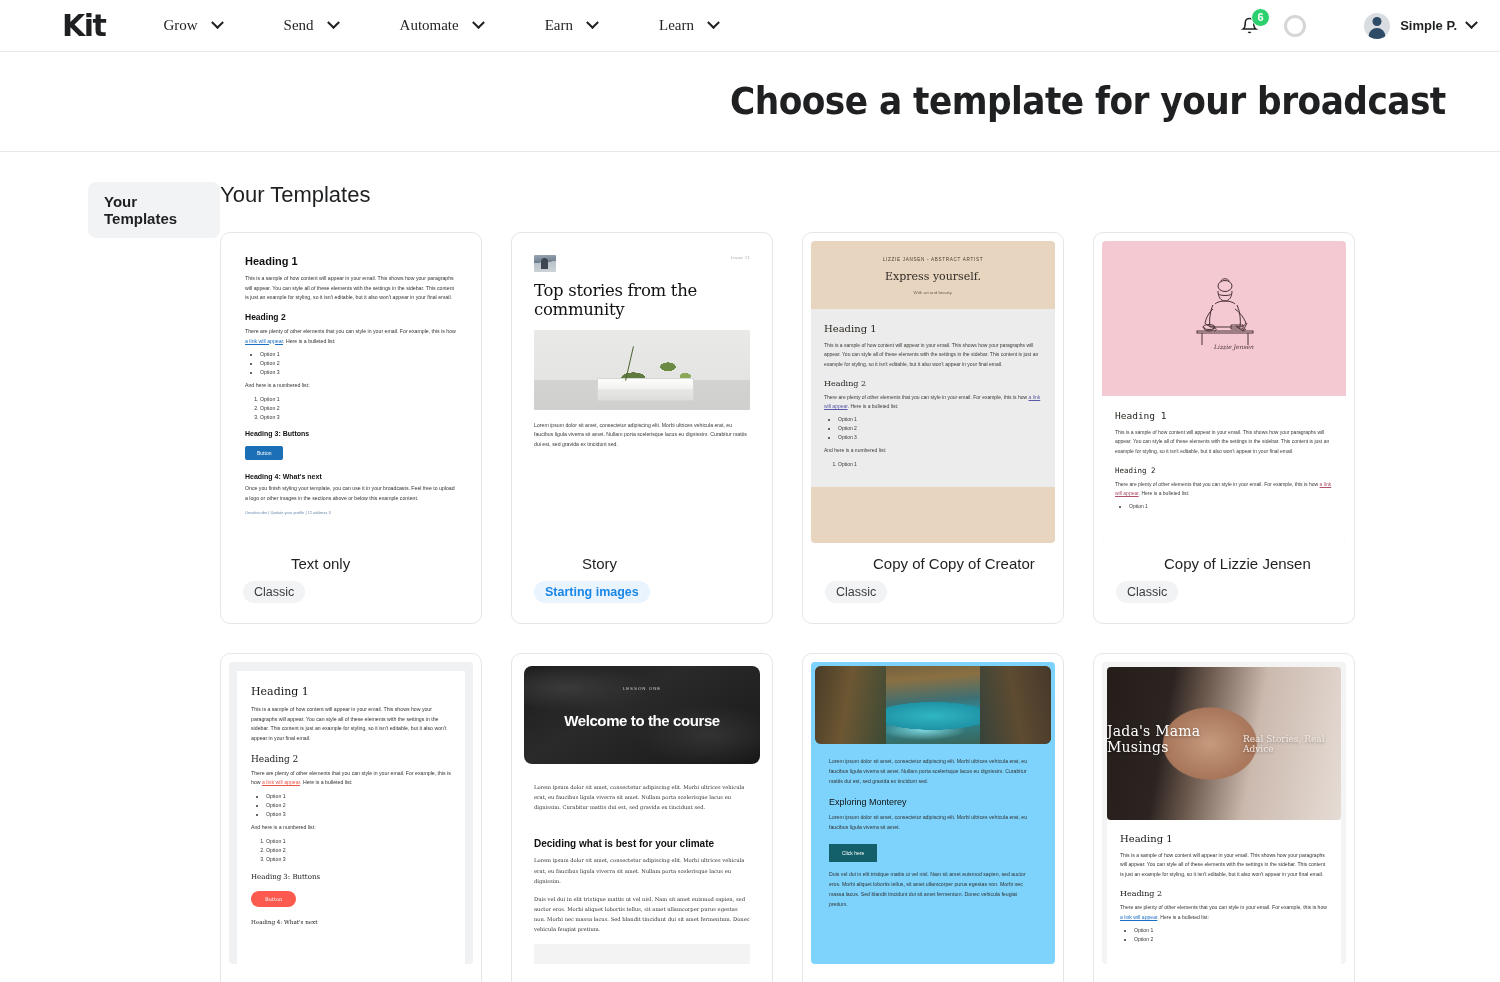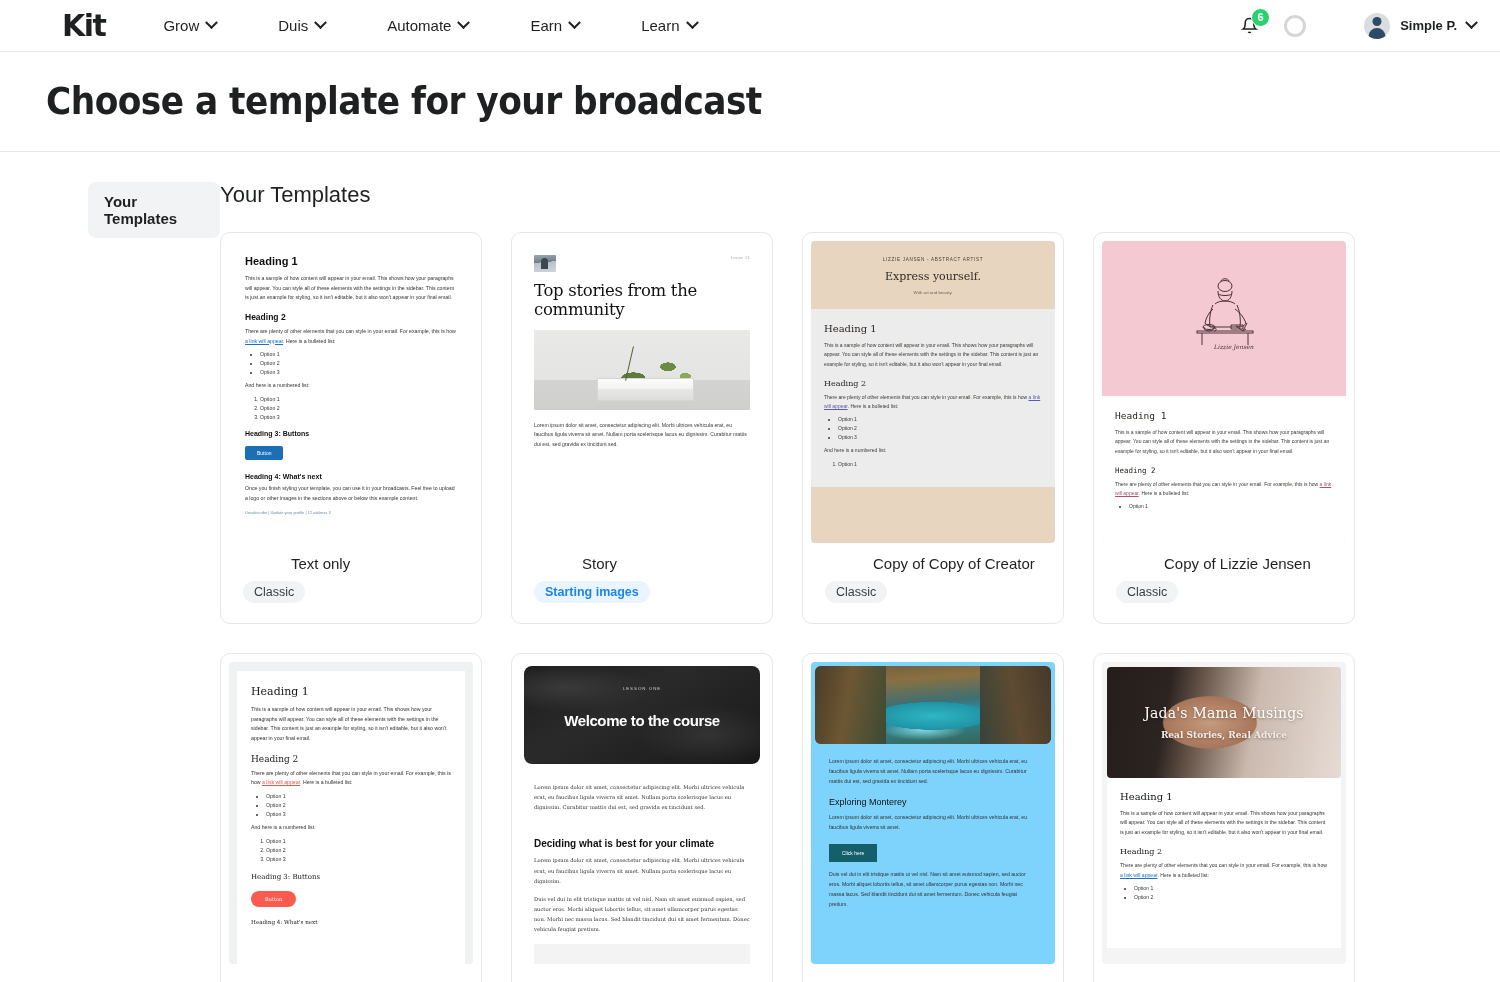--- a/index.html
+++ b/index.html
@@ -20,24 +20,25 @@
     padding:0 24px 0 62px;
     background:#fff;
   }
   .logo {
     font-size:30px; font-weight:900; letter-spacing:-1.5px;
     color:#1f2022; font-family:"DejaVu Sans", sans-serif;
     line-height:1; margin-right:58px; user-select:none;
   }
   .navitems { display:flex; align-items:center; gap:0; }
   .navitem {
-    display:flex; align-items:center; gap:8px;
+    display:flex; align-items:center; gap:15px;
     font-size:15px; color:#1f2022; font-weight:400;
     padding:8px 0; margin-right:62px; cursor:pointer;
     white-space:nowrap;
+    font-family:Liberation Serif, serif;
   }
   .navitem:last-child { margin-right:0; }
   .chev {
     width:9px; height:9px; display:inline-block;
     border-right:2px solid #1f2022; border-bottom:2px solid #1f2022;
     transform:rotate(45deg) translate(-2px,-2px);
   }
   .nav-right { margin-left:auto; display:flex; align-items:center; gap:18px; }
   .bell-wrap { position:relative; width:28px; height:30px; cursor:pointer; }
   .bell {
@@ -68,21 +69,21 @@
   .avatar::after {
     content:""; position:absolute; left:50%; top:15px;
     width:17px; height:14px; border-radius:9px 9px 0 0;
     background:#2d4a66; transform:translateX(-50%);
   }
   .pname { font-size:13px; font-weight:700; color:#1f2022; }
 
   
   .titlebar {
     height:100px; display:flex; align-items:center;
-    padding-left:46px; border-bottom:1px solid #e8e8e8;
+    padding-left:76px; border-bottom:1px solid #e8e8e8;justify-content:flex-end;
   }
   .pagetitle {
     font-family:"DejaVu Sans", sans-serif;
     font-size:37px; font-weight:900; letter-spacing:-0.6px;
     color:#1f2022; transform:scaleX(0.93); transform-origin:left center;
   }
 
   
   .content { display:flex; padding-top:30px; }
   .sidebar { width:220px; padding-left:88px; flex:none; }
@@ -264,33 +265,33 @@
   .p7-body p { font-size:5.2px; line-height:1.9; margin:0 0 5px; color:#333; }
   .p7-body h2 { font-size:9px; font-weight:400; margin:10px 0 6px; color:#111; }
   .btn-teal {
     display:inline-block; background:#13606b; color:#fff;
     font-size:5px; padding:6px 13px; margin:7px 0 8px;
   }
 
   
   .p8 { background:#f4f4f4; height:100%; padding:5px 5px 0; }
   .p8-hero {
-    height:111px; border-radius:4px; position:relative; overflow:hidden;
+    height:153px; border-radius:4px; position:relative; overflow:hidden;
     background:
       radial-gradient(ellipse 34% 40% at 44% 50%, #c59a7d 0%, #a8765a 58%, transparent 60%),
       linear-gradient(100deg,#241d1a 0%, #2c2421 26%, #6d5a4e 40%, #cbb9ae 62%, #e6dcd5 100%);
-    display:flex; flex-direction:column; align-items:center; justify-content:center;
+    display:flex; flex-direction:row; align-items:center; justify-content:center;
   }
   .p8-hero h1 {
     font-family:"DejaVu Serif", serif; font-size:14px; font-weight:400;
     color:#fff; margin:0 0 9px; letter-spacing:.2px;
     text-shadow:0 1px 3px rgba(0,0,0,.35);
   }
   .p8-hero h2 {
-    font-family:"DejaVu Serif", serif; font-size:9px; font-weight:700;
+    font-family:"DejaVu Serif", serif; font-size:9px; font-weight:400;
     color:#f3ece8; margin:0; text-shadow:0 1px 3px rgba(0,0,0,.35);
   }
   .p8-body { background:#fff; padding:13px 13px 0; min-height:170px; }
   .p8-body h2 { font-family:"DejaVu Serif", serif; font-size:10px; font-weight:400; margin:0 0 7px; color:#15171a; }
   .p8-body h3 { font-family:"DejaVu Serif", serif; font-size:8px; font-weight:400; margin:10px 0 5px; color:#15171a; }
   .p8-body p { font-size:5.1px; line-height:1.85; margin:0 0 4px; color:#333; }
   .p8-body ul { margin:3px 0; padding-left:14px; }
   .p8-body li { font-size:5.1px; line-height:1.8; color:#333; }
   .p8-body a { color:#1b6fc4; text-decoration:underline; }
 </style>
@@ -299,21 +300,21 @@
 
 <div class="topnav">
   <div class="logo">Kit</div>
 
   <div class="navitems">
     <div class="navitem">
       <span>Grow</span>
       <span class="chev"></span>
     </div>
     <div class="navitem">
-      <span>Duis</span>
+      <span>Send</span>
       <span class="chev"></span>
     </div>
     <div class="navitem">
       <span>Automate</span>
       <span class="chev"></span>
     </div>
     <div class="navitem">
       <span>Earn</span>
       <span class="chev"></span>
     </div>

